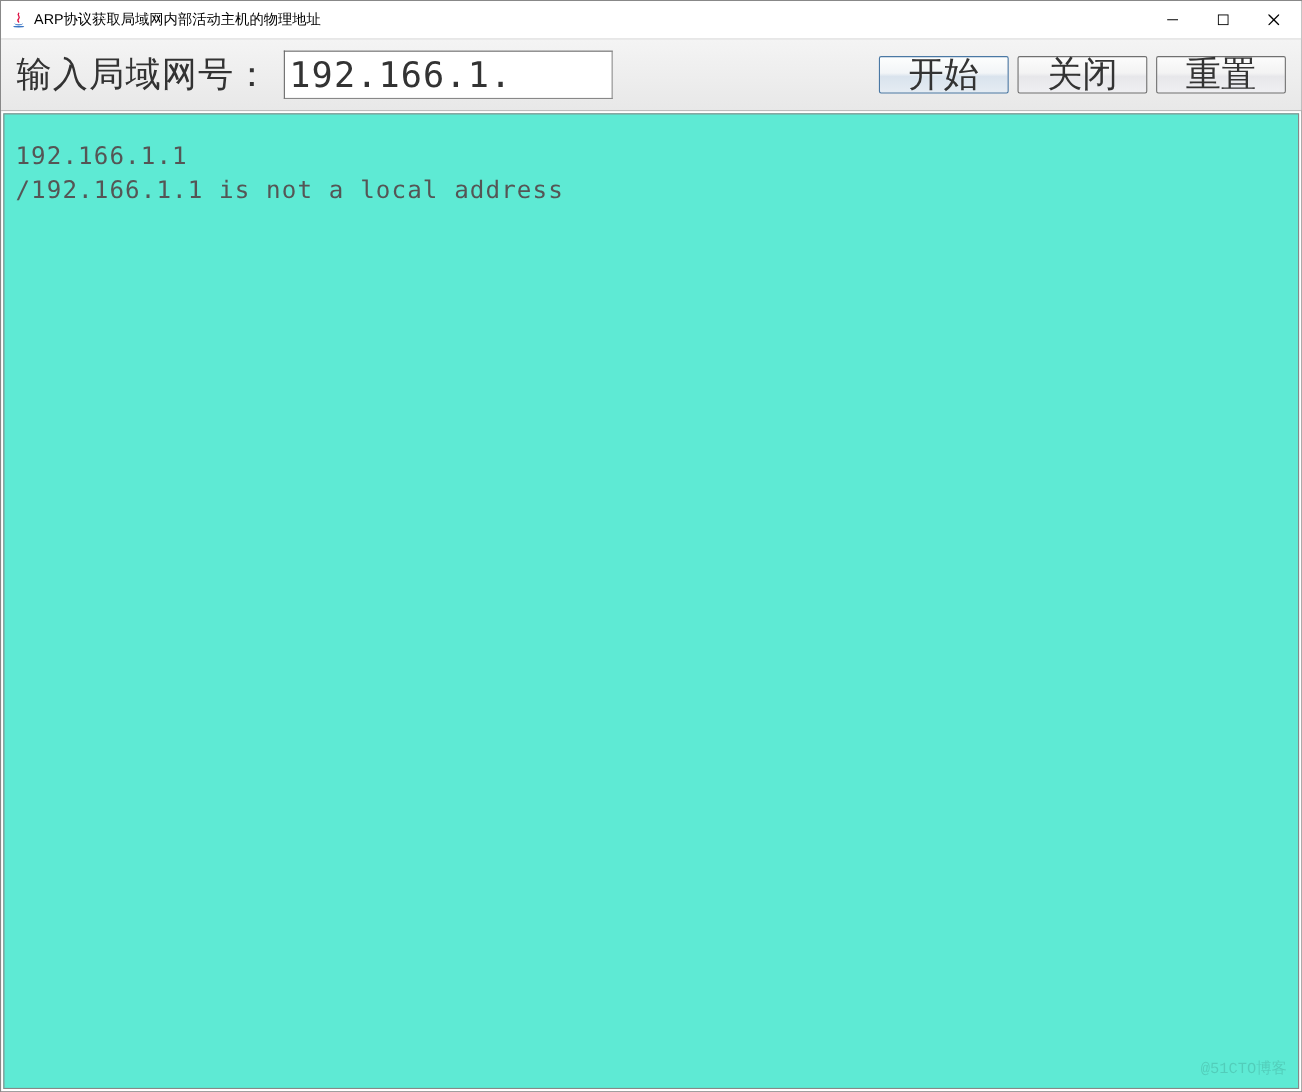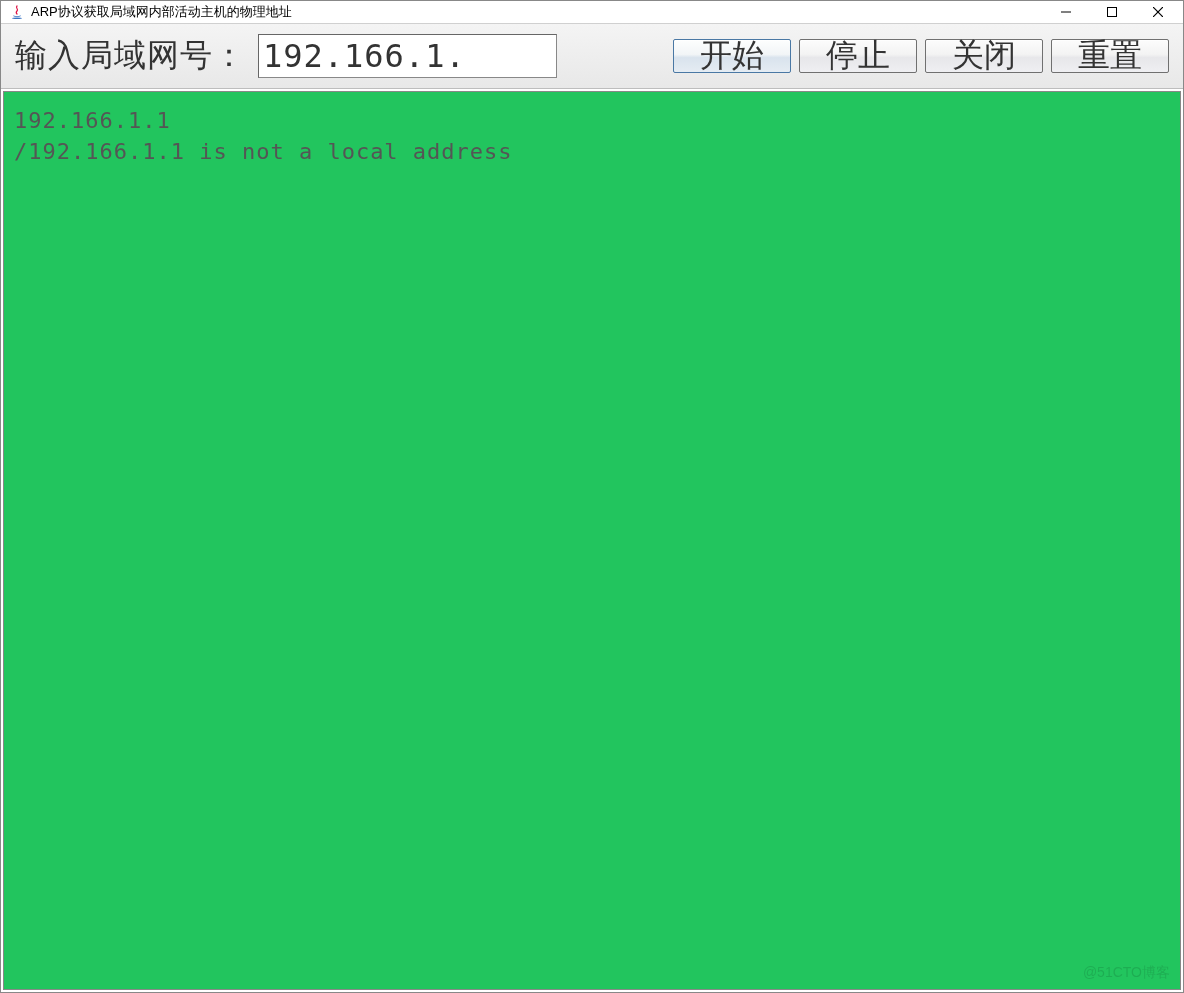--- a/index.html
+++ b/index.html
@@ -16,21 +16,21 @@
     }
     .window {
       width: 1184px;
       height: 993px;
       border: 1px solid #888;
       background: #ffffff;
       display: flex;
       flex-direction: column;
     }
     .titlebar {
-      height: 23px;
+      height: 35px;
       background: #ffffff;
       border-bottom: 1px solid #d0d0d0;
       display: flex;
       align-items: center;
       padding: 0 2px 0 8px;
     }
     .titlebar-icon {
       width: 16px;
       height: 16px;
       margin-right: 6px;
@@ -114,36 +114,36 @@
       box-shadow: inset 0 1px 0 rgba(255,255,255,0.7);
     }
     .swing-btn.primary {
       background: linear-gradient(to bottom, #fdfefe 0%, #f2f5f7 45%, #d9e3ed 55%, #e5ecf3 100%);
       border: 1px solid #4a78a4;
     }
     .content {
       flex: 1;
       margin: 2px 2px 2px 2px;
       border: 1px solid #888;
-      background: #22c55e;
-      padding: 14px 10px;
+      background: #5eead4;
+      padding: 24px 10px;
       font-family: "SimSun", "Consolas", monospace;
       font-size: 22px;
       color: #555;
       line-height: 1.4;
       white-space: pre;
       overflow: auto;
       letter-spacing: 1px;
       position: relative;
     }
     .watermark {
       position: absolute;
       right: 10px;
       bottom: 6px;
-      font-family: Liberation Sans, sans-serif;
+      font-family: Liberation Mono, monospace;
       font-size: 14px;
       color: rgba(0,0,0,0.12);
       letter-spacing: 0;
     }
   </style>
 </head>
 <body>
 
 <div class="window">
   <div class="titlebar">
@@ -173,20 +173,19 @@
           </svg>
       </div>
     </div>
   </div>
 
   <div class="toolbar">
     <span class="toolbar-label">输入局域网号：</span>
     <input class="network-input" type="text" value="192.166.1." style="">
     <div class="spacer"></div>
     <button class="swing-btn primary">开始</button>
-    <button class="swing-btn">停止</button>
     <button class="swing-btn">关闭</button>
     <button class="swing-btn">重置</button>
   </div>
 
   <div class="content"><span>192.166.1.1
 /192.166.1.1 is not a local address</span><span class="watermark">@51CTO博客</span></div>
 </div>
 
 </body></html>

